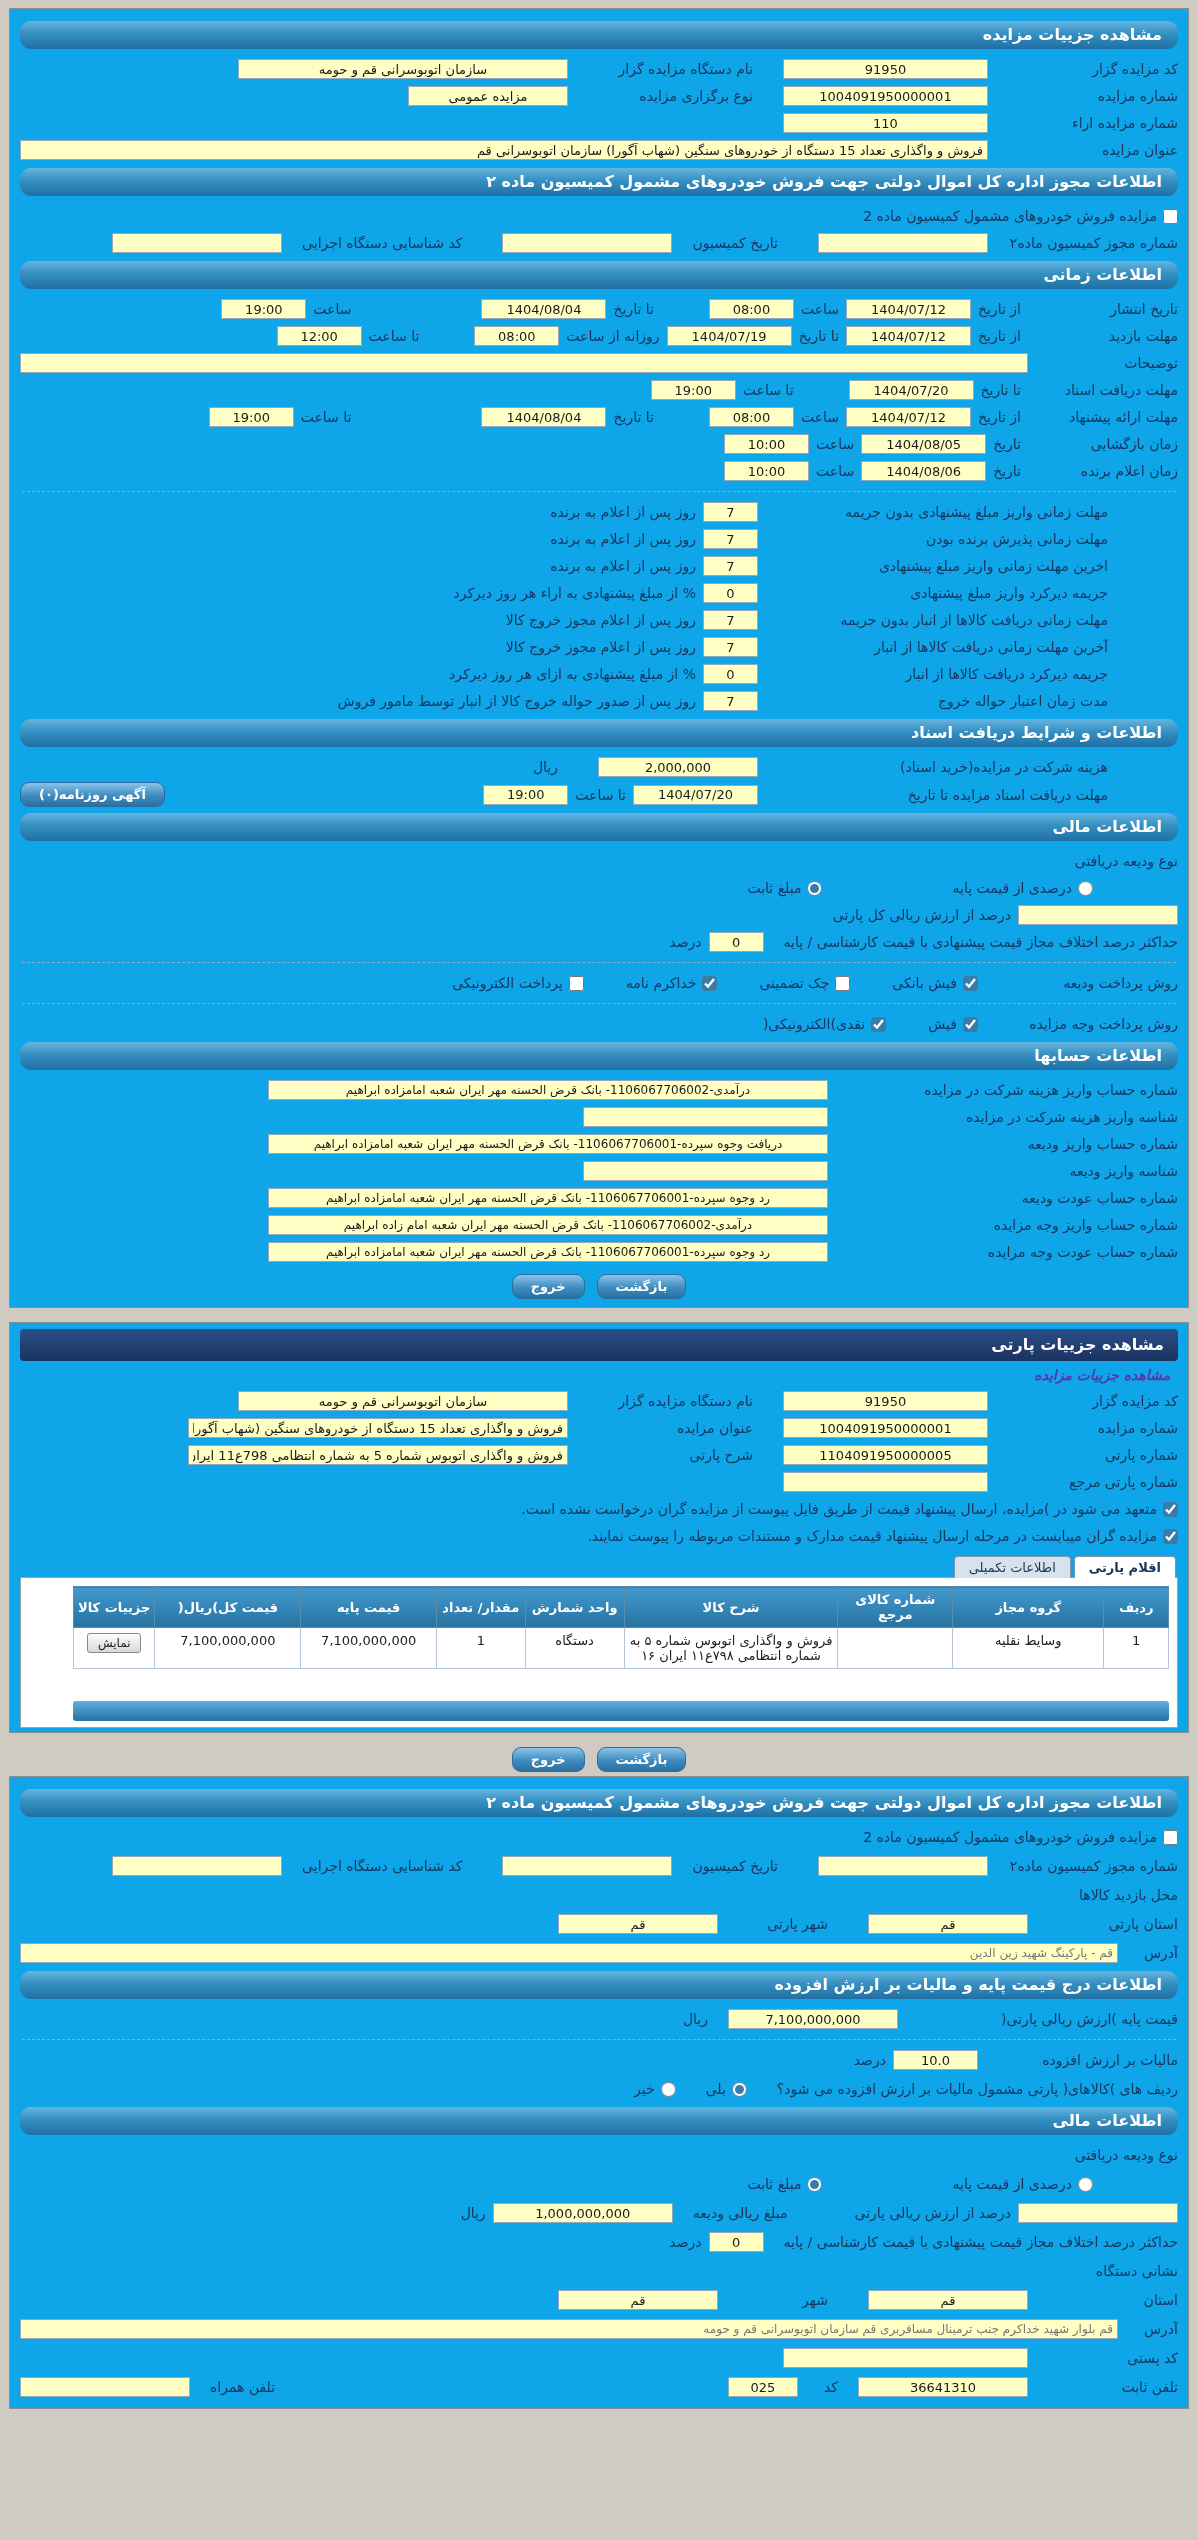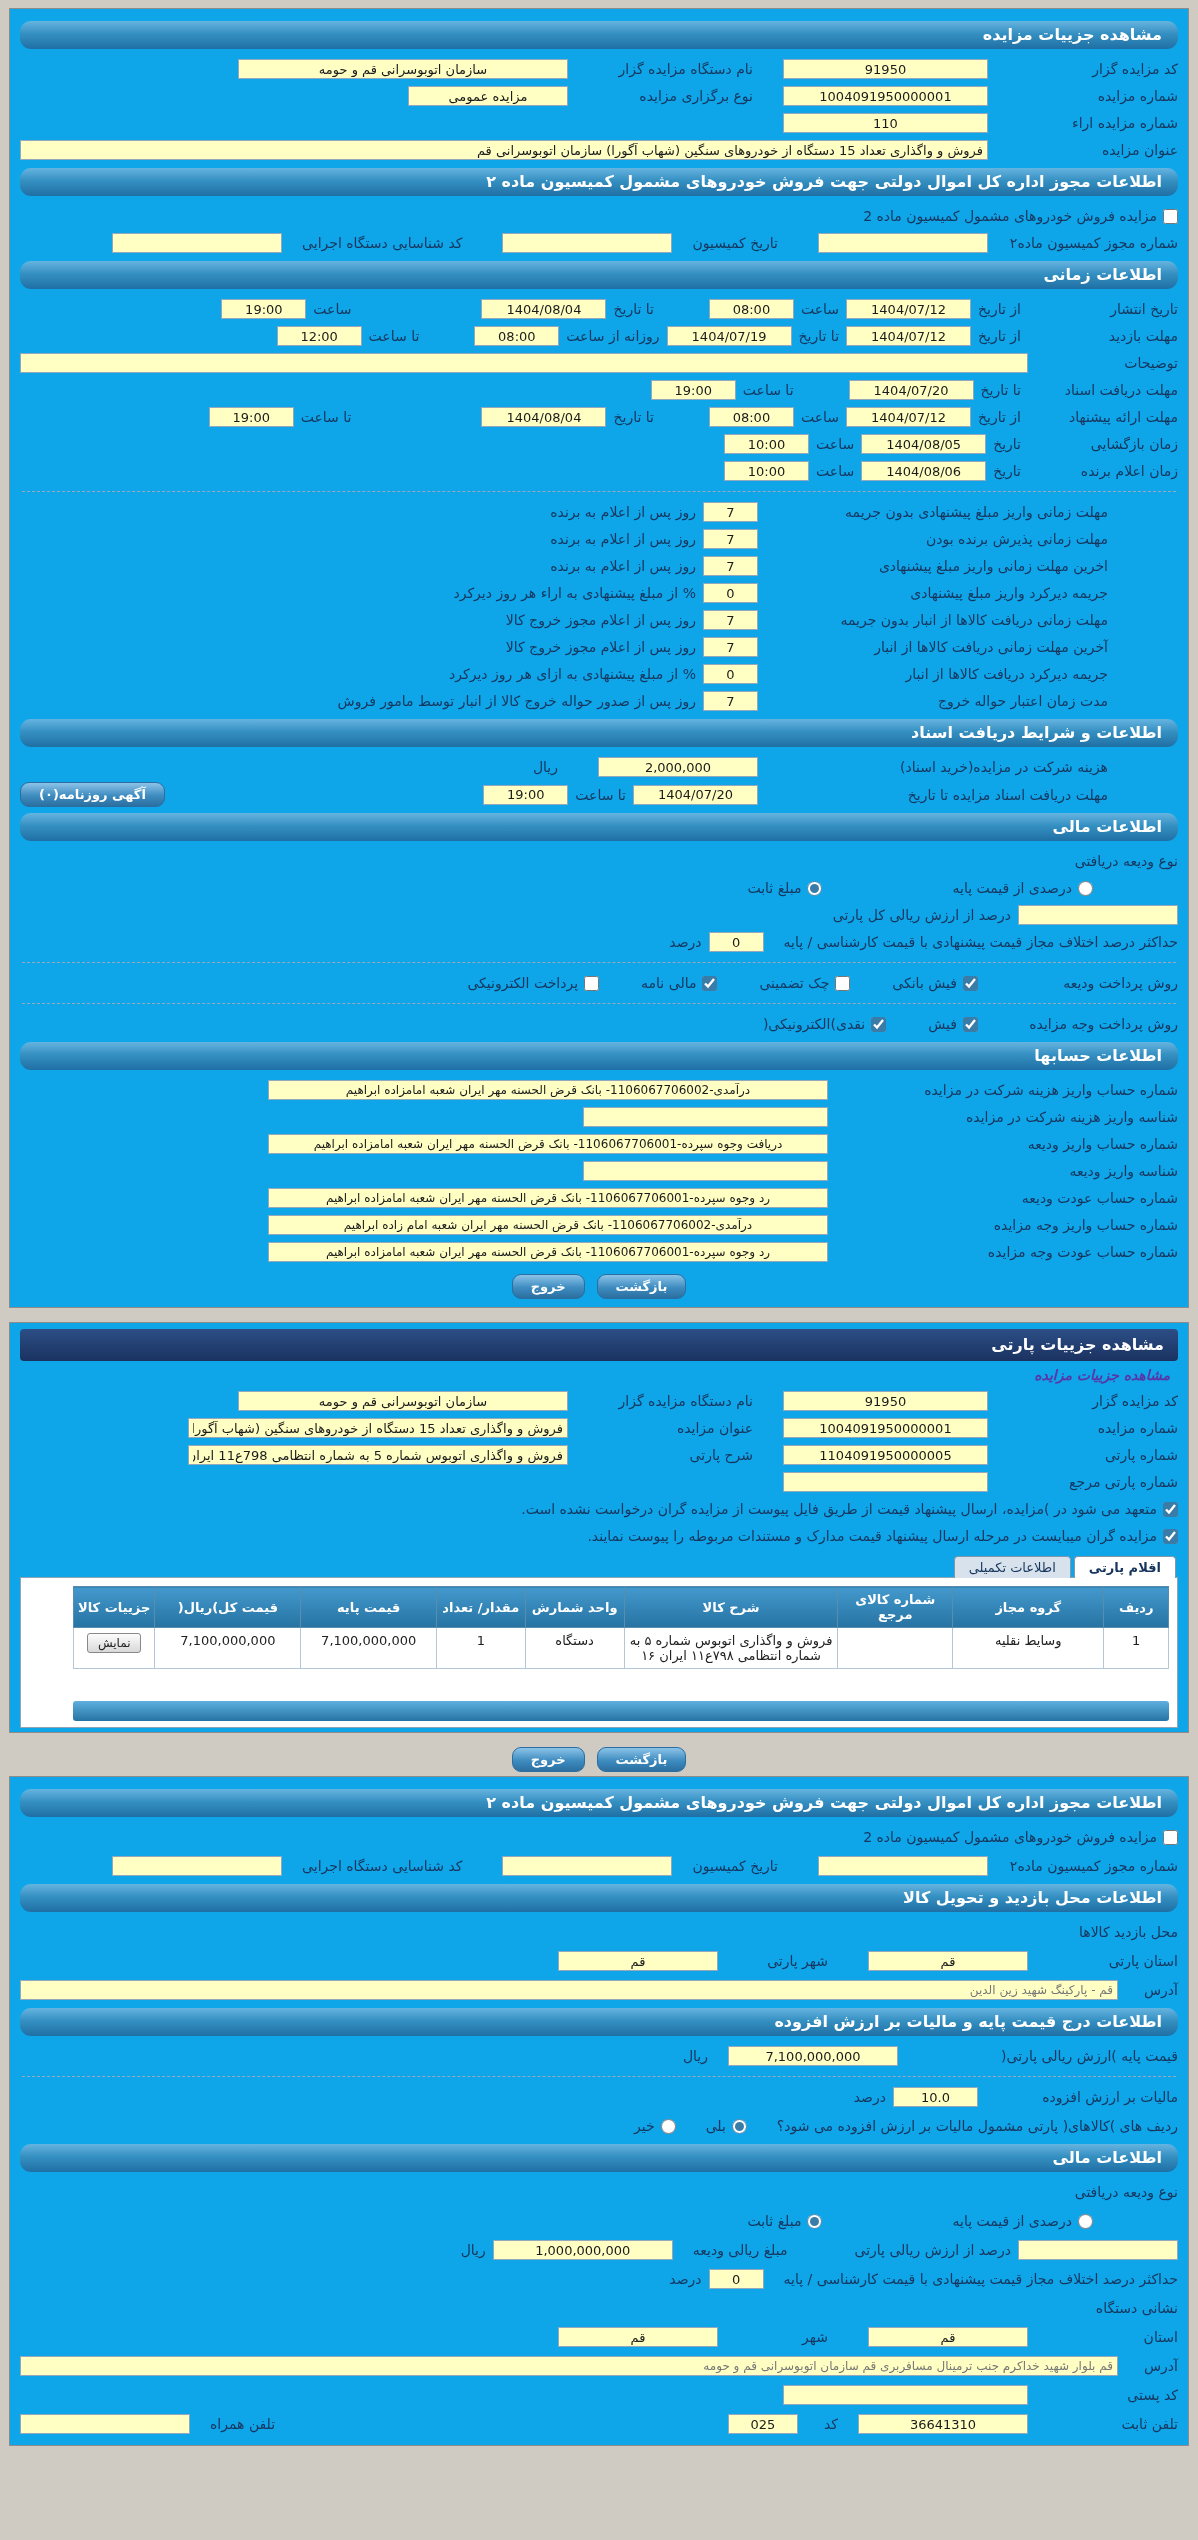--- a/index.html
+++ b/index.html
@@ -282,21 +282,21 @@
     <span class="cbg">
       <input type="checkbox" checked="" style="">
       <span class="lbl">فیش بانکی</span>
     </span>
     <span class="cbg">
       <input type="checkbox" style="">
       <span class="lbl">چک تضمینی</span>
     </span>
     <span class="cbg">
       <input type="checkbox" checked="" style="">
-      <span class="lbl">مالی نامه</span>
+      <span class="lbl">خداکرم نامه</span>
     </span>
     <span class="cbg">
       <input type="checkbox" style="">
       <span class="lbl">پرداخت الکترونیکی</span>
     </span>
   </div>
 
   <div class="dashed"></div>
 
   <div class="row">
@@ -445,21 +445,20 @@
 
   <div class="row">
     <span class="lbl lw1">شماره مجوز کمیسیون ماده۲</span>
     <input class="fld w170" value="" style="">
     <span class="lbl mr40">تاریخ کمیسیون</span>
     <input class="fld w170 mr20" value="" style="">
     <span class="lbl mr40">کد شناسایی دستگاه اجرایی</span>
     <input class="fld w170 mr20" value="" style="">
   </div>
 
-  <div class="hdr">اطلاعات محل بازدید و تحویل کالا</div>
 
   <div class="row">
     <span class="lbl">محل بازدید کالاها</span>
   </div>
 
   <div class="row">
     <span class="lbl lw150">استان پارتی</span>
     <input class="fld c w160" value="قم" style="">
     <span class="lbl lw110 mr40">شهر پارتی</span>
     <input class="fld c w160" value="قم" style="">

